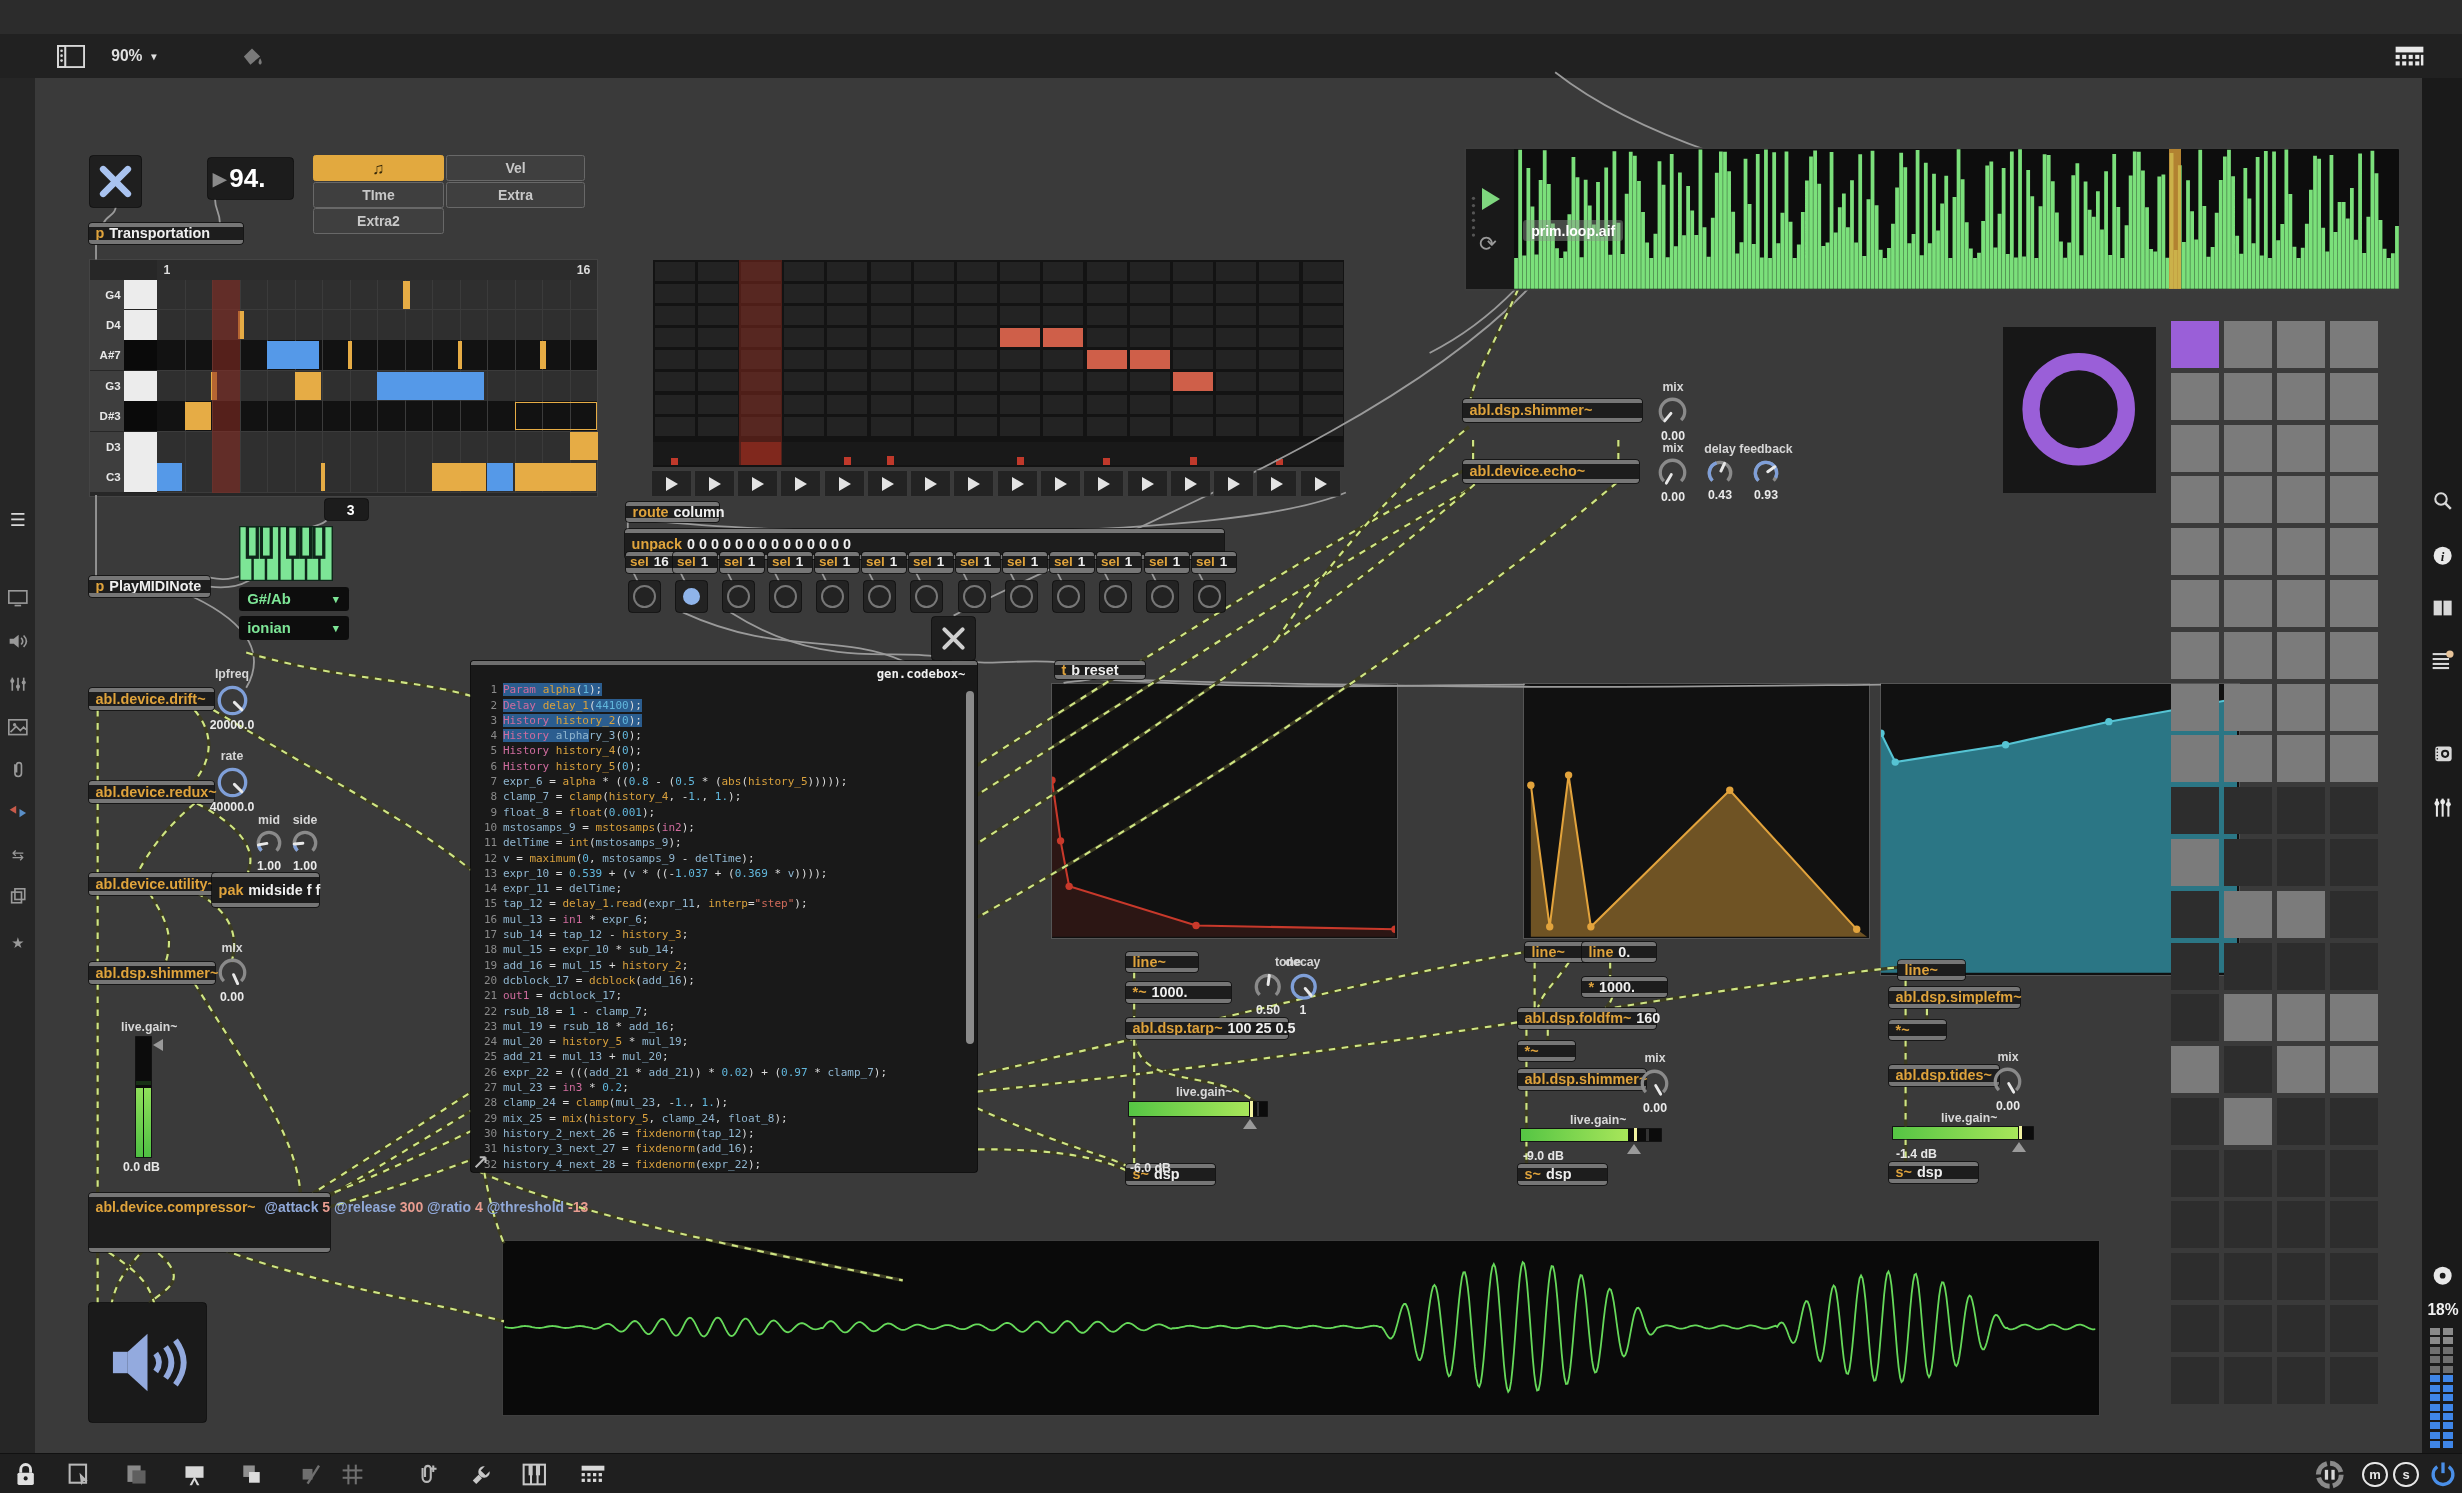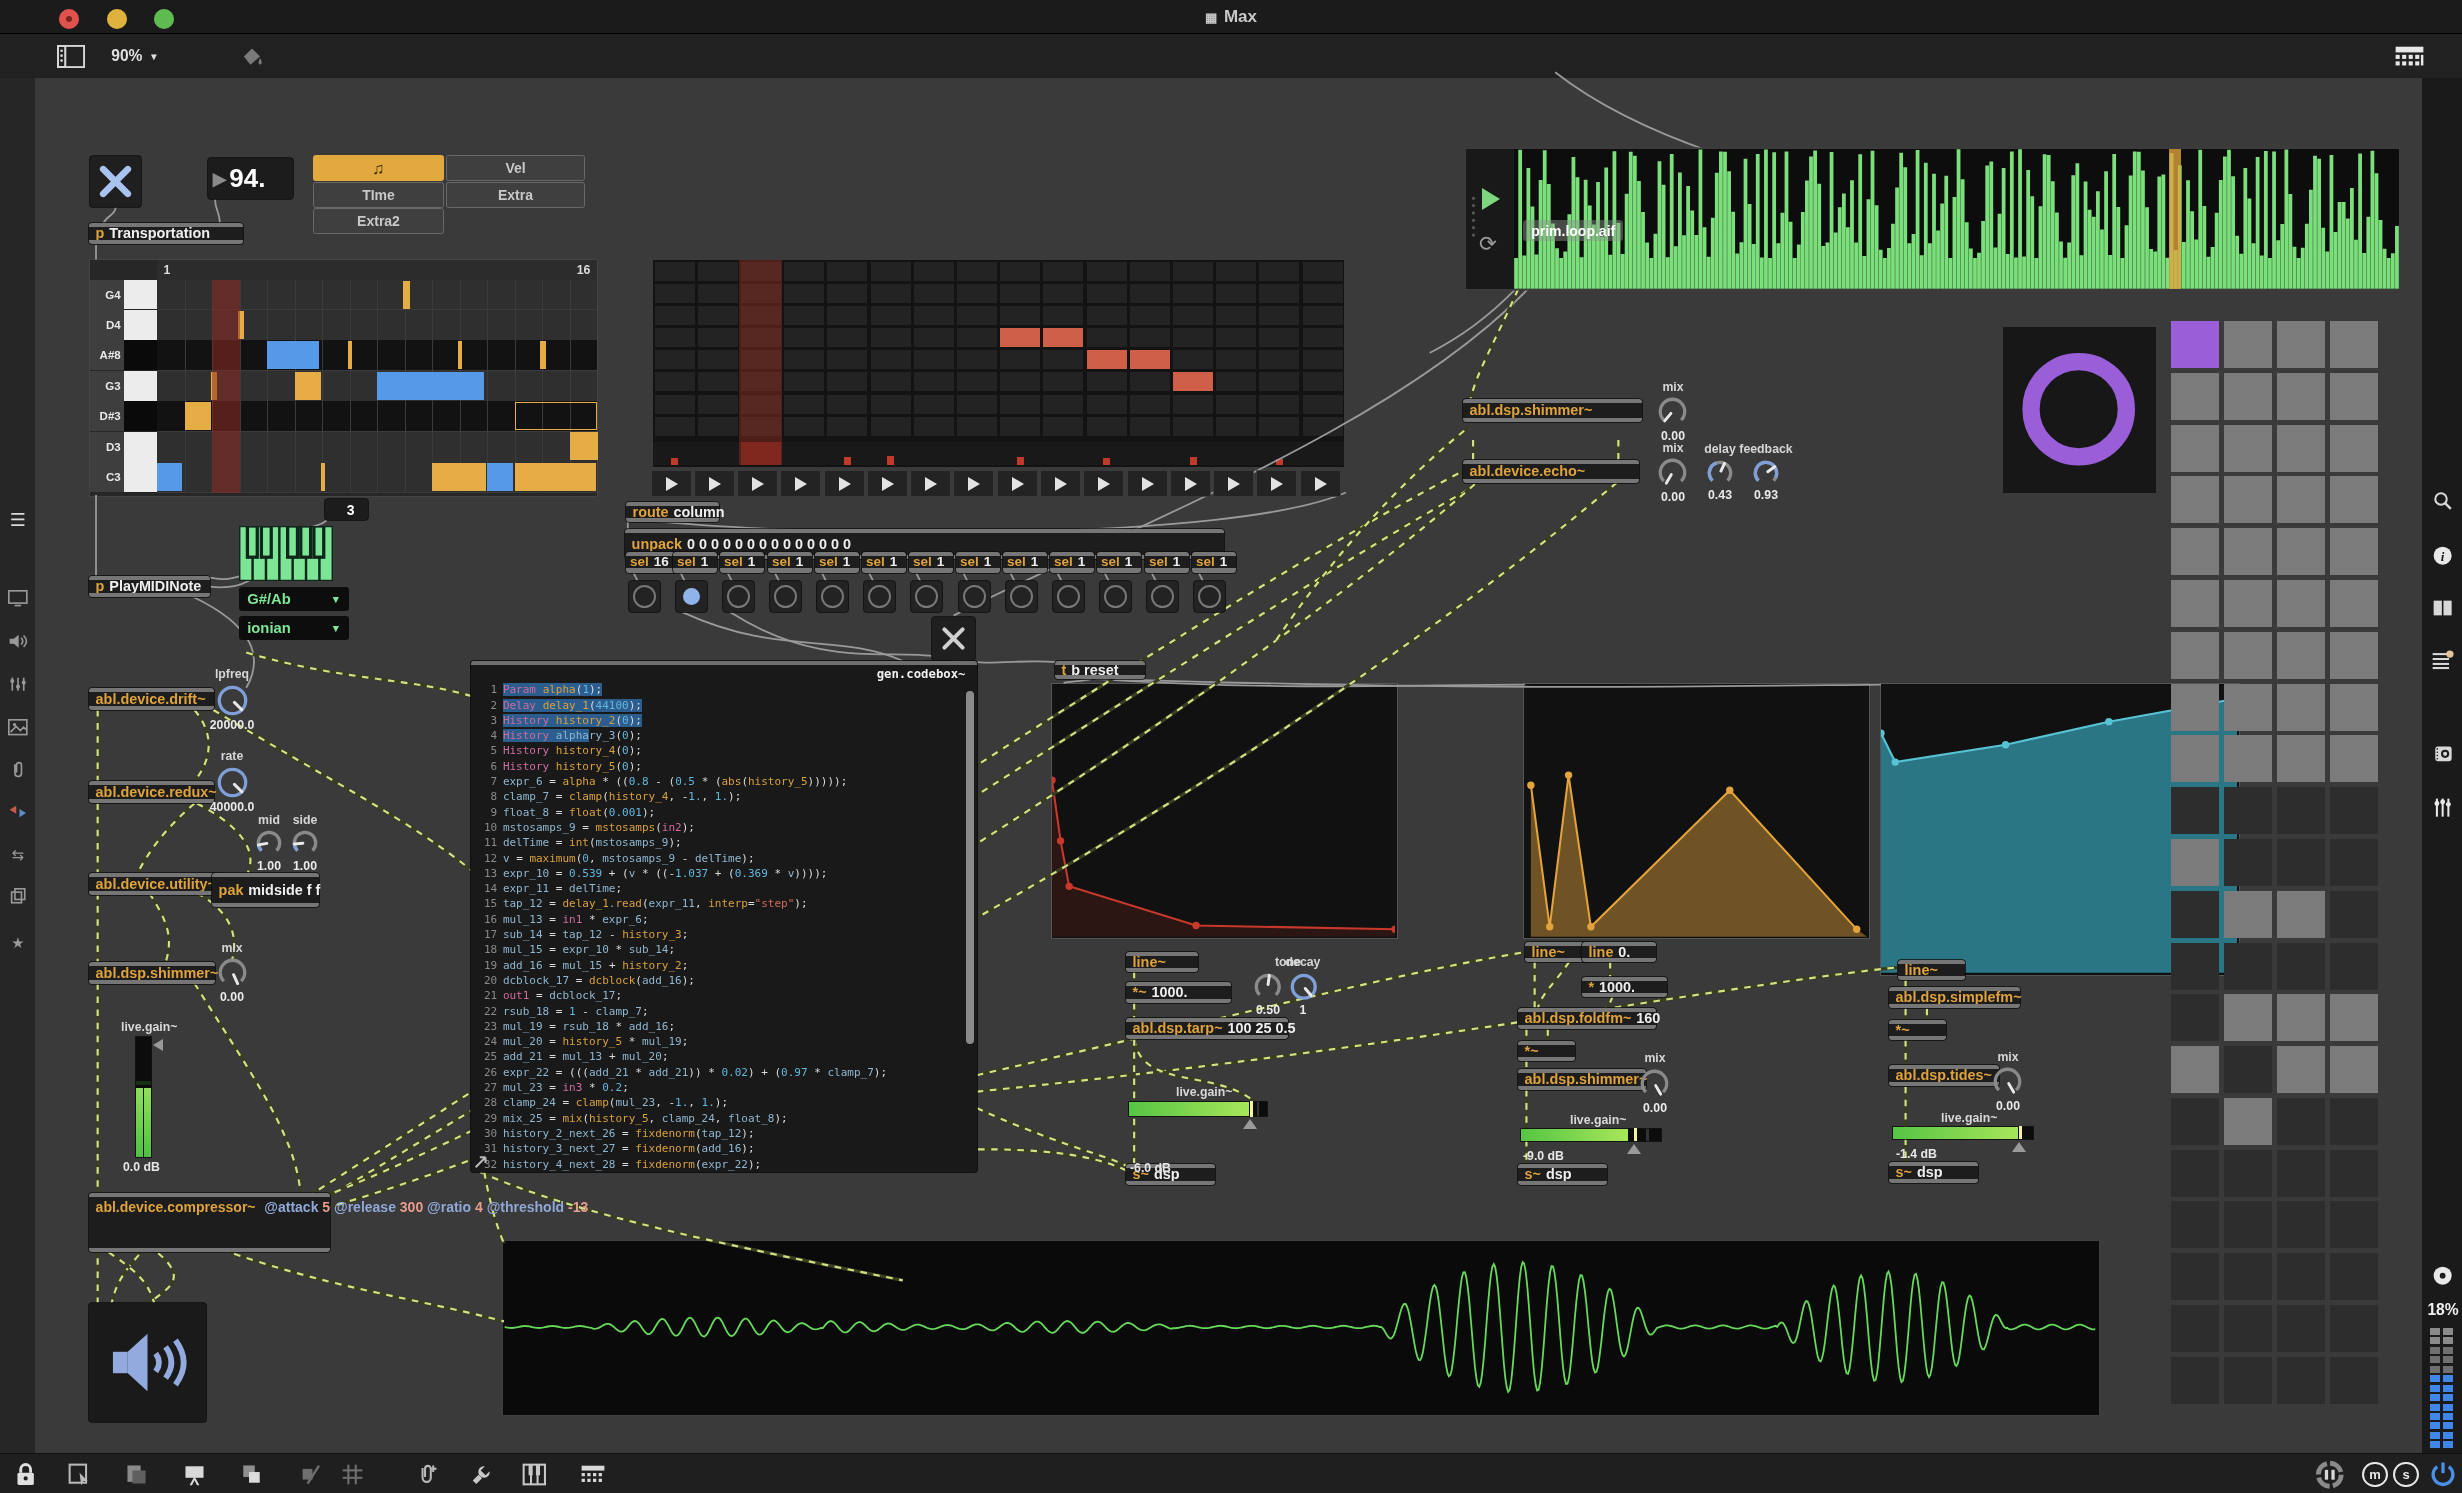--- a/index.html
+++ b/index.html
@@ -50,28 +50,20 @@
   .gut{display:inline-block;width:21.3px;text-align:right;color:#8a8a8a;margin-right:5.7px;}
   .c-kw{color:#d06c9e;} .c-fn{color:#d9a13d;} .c-id{color:#8fb6d0;} .c-num{color:#62b8dd;} .c-str{color:#cf6a5a;} .c-op{color:#dcdcdc;}
   .selbg{background:#2b5d8f;}
   svg{display:block;}
 </style>
 </head>
 <body>
 
 <div id="stage">
 
-  <div class="abs" id="titlebar">
-    <div class="tl" style="left:59px;background:#e0524d;">
-        <div style="width:6.6px;height:6.6px;border-radius:50%;background:#7a2420;margin:6.6px;"></div>
-      </div>
-    <div class="tl" style="left:107px;background:#dfb23e;"></div>
-    <div class="tl" style="left:154px;background:#5ebb50;"></div>
-    <div id="title"><span style="font-size:13px;margin-right:6.6px;">▦</span><span>Max</span></div>
-  </div>
   <div class="abs" id="toolbar">
     <div class="icon" style="left:54px;top:8.2px;width:33px;height:28px;">
       <svg width="28" height="23" viewBox="0 0 34 28">
           <rect x="1" y="1" width="32" height="26" fill="none" stroke="#d8d8d8" stroke-width="2.5"></rect>
           <rect x="1" y="1" width="9" height="26" fill="none" stroke="#d8d8d8" stroke-width="2.5"></rect>
           <circle cx="5.5" cy="7" r="1.6" fill="#d8d8d8"></circle>
           <circle cx="5.5" cy="13" r="1.6" fill="#d8d8d8"></circle>
           <circle cx="5.5" cy="19" r="1.6" fill="#d8d8d8"></circle>
         </svg>
     </div>
@@ -128,21 +120,21 @@
       <div style="position: absolute; left: 67px; top: 0px; width: 440px; height: 19.7px; background: rgb(44, 44, 44); color: rgb(221, 221, 221); font-size: 12.3px; font-weight: bold;">
         <span style="position:absolute;left:6.6px;top:2.5px;">1</span>
         <span style="position:absolute;right:6.6px;top:2.5px;">16</span>
       </div>
       <div style="position: absolute; left: 0px; top: 19.7px; width: 34px; height: 30px; background: rgb(62, 62, 62); color: rgb(232, 232, 232); font-size: 11.5px; font-weight: bold; display: flex; align-items: center; justify-content: flex-end; padding-right: 3.3px; box-sizing: border-box;">G4</div>
       <div style="position: absolute; left: 34px; top: 19.7px; width: 33px; height: 29.5px; background: rgb(236, 236, 236); border-bottom: 0.8px solid rgb(34, 34, 34);"></div>
       <div style="position: absolute; left: 67px; top: 19.7px; width: 440px; height: 29.5px; background: rgb(47, 47, 47); border-bottom: 0.8px solid rgb(59, 59, 59);"></div>
       <div style="position: absolute; left: 0px; top: 50px; width: 34px; height: 30px; background: rgb(62, 62, 62); color: rgb(232, 232, 232); font-size: 11.5px; font-weight: bold; display: flex; align-items: center; justify-content: flex-end; padding-right: 3.3px; box-sizing: border-box;">D4</div>
       <div style="position: absolute; left: 34px; top: 50px; width: 33px; height: 29.5px; background: rgb(236, 236, 236); border-bottom: 0.8px solid rgb(34, 34, 34);"></div>
       <div style="position: absolute; left: 67px; top: 50px; width: 440px; height: 29.5px; background: rgb(47, 47, 47); border-bottom: 0.8px solid rgb(59, 59, 59);"></div>
-      <div style="position: absolute; left: 0px; top: 80px; width: 34px; height: 30px; background: rgb(62, 62, 62); color: rgb(232, 232, 232); font-size: 11.5px; font-weight: bold; display: flex; align-items: center; justify-content: flex-end; padding-right: 3.3px; box-sizing: border-box;">A#8</div>
+      <div style="position: absolute; left: 0px; top: 80px; width: 34px; height: 30px; background: rgb(62, 62, 62); color: rgb(232, 232, 232); font-size: 11.5px; font-weight: bold; display: flex; align-items: center; justify-content: flex-end; padding-right: 3.3px; box-sizing: border-box;">A#7</div>
       <div style="position: absolute; left: 34px; top: 80px; width: 33px; height: 29.5px; background: rgb(10, 10, 10); border-bottom: 0.8px solid rgb(34, 34, 34);"></div>
       <div style="position: absolute; left: 67px; top: 80px; width: 440px; height: 29.5px; background: rgb(18, 18, 18); border-bottom: 0.8px solid rgb(59, 59, 59);"></div>
       <div style="position: absolute; left: 0px; top: 111px; width: 34px; height: 30px; background: rgb(62, 62, 62); color: rgb(232, 232, 232); font-size: 11.5px; font-weight: bold; display: flex; align-items: center; justify-content: flex-end; padding-right: 3.3px; box-sizing: border-box;">G3</div>
       <div style="position: absolute; left: 34px; top: 111px; width: 33px; height: 29.5px; background: rgb(236, 236, 236); border-bottom: 0.8px solid rgb(34, 34, 34);"></div>
       <div style="position: absolute; left: 67px; top: 111px; width: 440px; height: 29.5px; background: rgb(47, 47, 47); border-bottom: 0.8px solid rgb(59, 59, 59);"></div>
       <div style="position: absolute; left: 0px; top: 141px; width: 34px; height: 30px; background: rgb(62, 62, 62); color: rgb(232, 232, 232); font-size: 11.5px; font-weight: bold; display: flex; align-items: center; justify-content: flex-end; padding-right: 3.3px; box-sizing: border-box;">D#3</div>
       <div style="position: absolute; left: 34px; top: 141px; width: 33px; height: 29.5px; background: rgb(10, 10, 10); border-bottom: 0.8px solid rgb(34, 34, 34);"></div>
       <div style="position: absolute; left: 67px; top: 141px; width: 440px; height: 29.5px; background: rgb(18, 18, 18); border-bottom: 0.8px solid rgb(59, 59, 59);"></div>
       <div style="position: absolute; left: 0px; top: 172px; width: 34px; height: 30px; background: rgb(62, 62, 62); color: rgb(232, 232, 232); font-size: 11.5px; font-weight: bold; display: flex; align-items: center; justify-content: flex-end; padding-right: 3.3px; box-sizing: border-box;">D3</div>
       <div style="position: absolute; left: 34px; top: 172px; width: 33px; height: 29.5px; background: rgb(236, 236, 236); border-bottom: 0.8px solid rgb(34, 34, 34);"></div>

